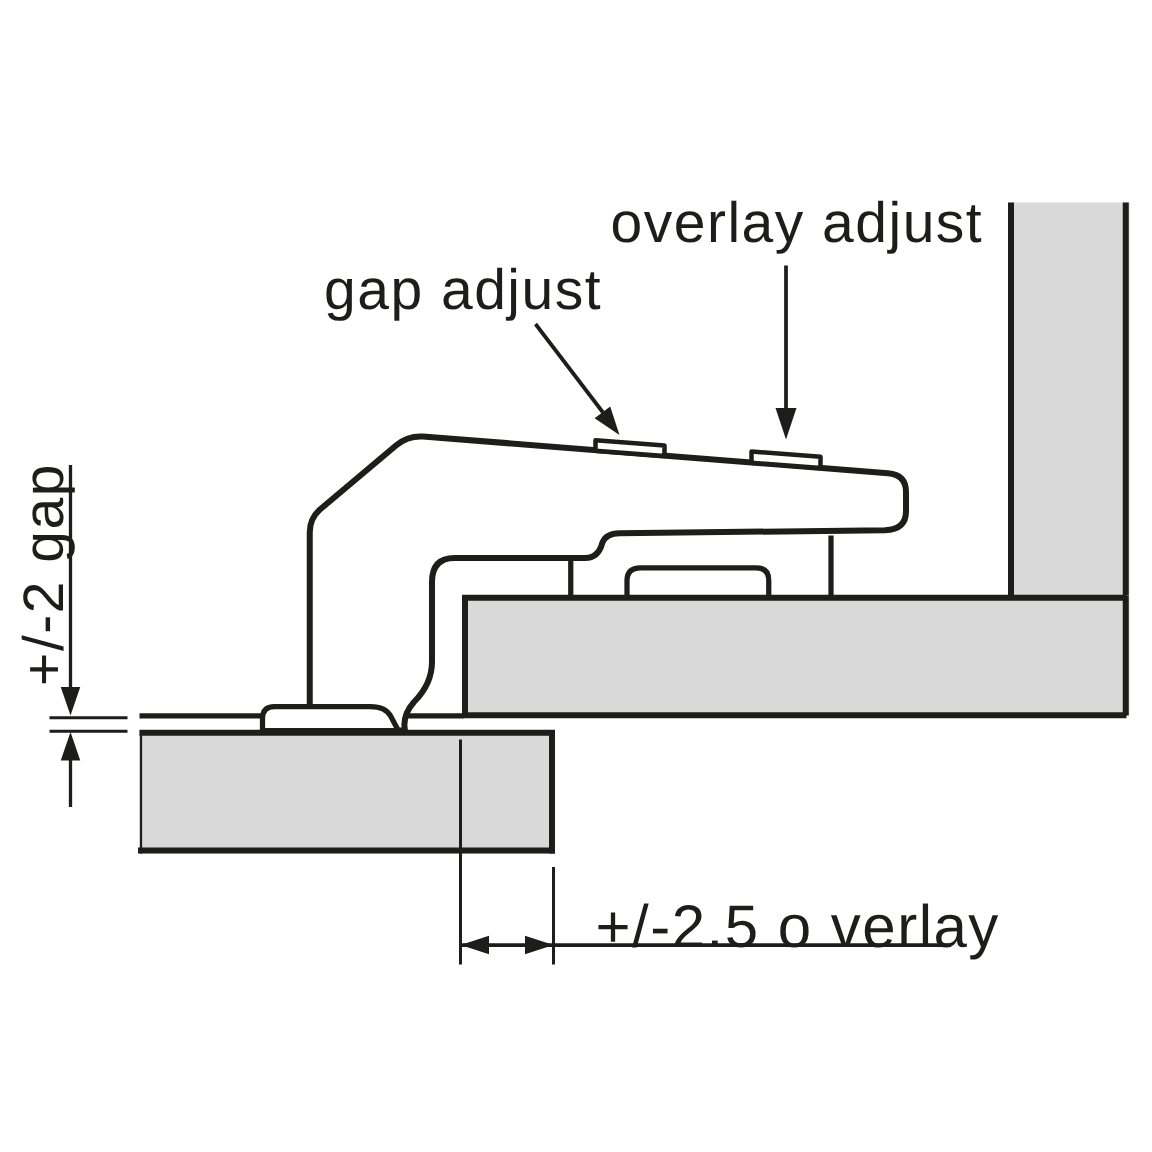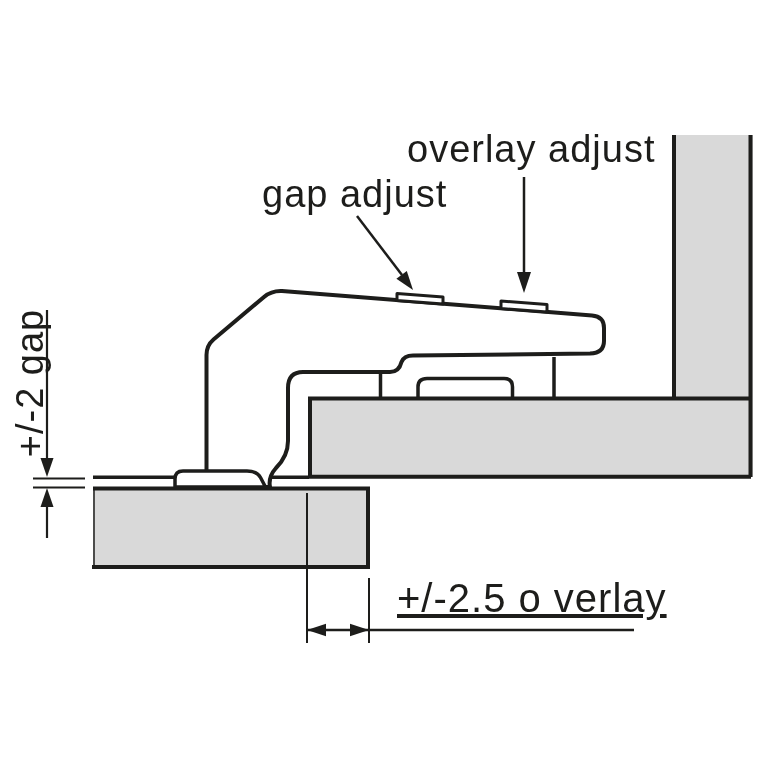--- a/index.html
+++ b/index.html
@@ -98,20 +98,20 @@
       <g>
         <path d="M307,493 V643" stroke-width="2"></path>
         <path d="M369,578 V643" stroke-width="2"></path>
         <path d="M307,630 H634" stroke-width="2.5"></path>
         <polygon points="307,630 326,623.8 326,636.2" stroke="none" fill="#1d1d1b"></polygon>
         <polygon points="369,630 350,623.8 350,636.2" stroke="none" fill="#1d1d1b"></polygon>
       </g>
     </g>
   </svg>
 
-  <div class="diagram-label" style="left:216px;top:175px;margin-left:46px;">gap adjust</div>
+  <div class="diagram-label" style="left:216px;top:175px;">gap adjust</div>
 
   <div class="diagram-label" style="left:407px;top:130px;text-align:right;">overlay adjust</div>
 
   <div class="diagram-label rotated" style="left:30px;top:383px;">+/-2 gap</div>
 
-  <div class="diagram-label" style="left:397px;top:578px;font-size:40px;text-decoration:underline;">+/-2.5 o verlay</div>
+  <div class="diagram-label" style="left:397px;top:598px;font-size:40px;">+/-2.5 o verlay</div>
 </div>
 
 </body></html>

